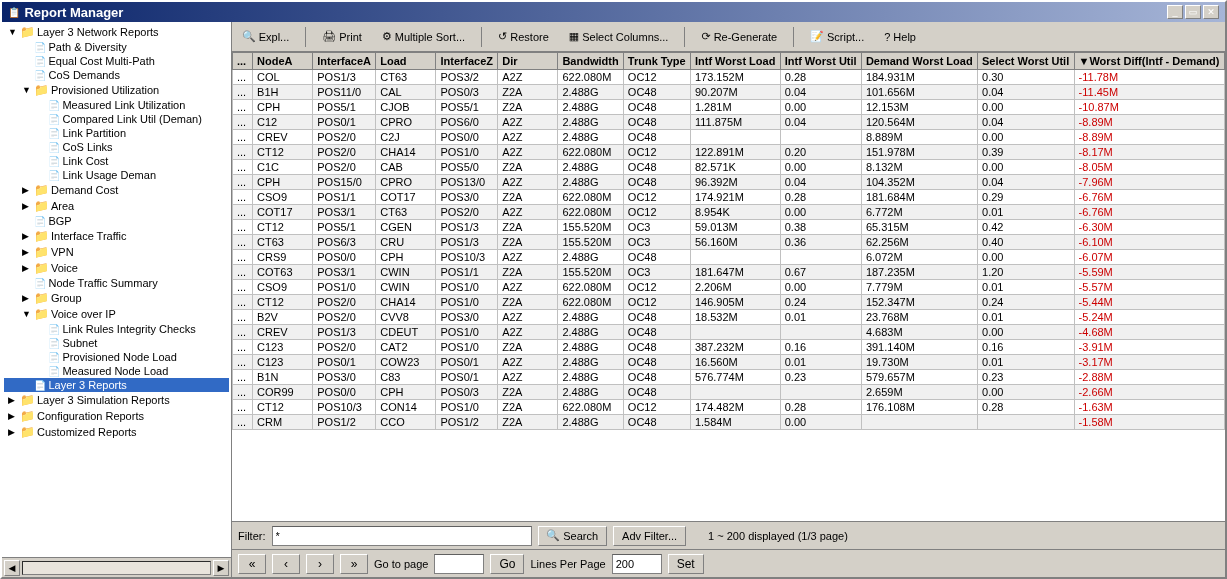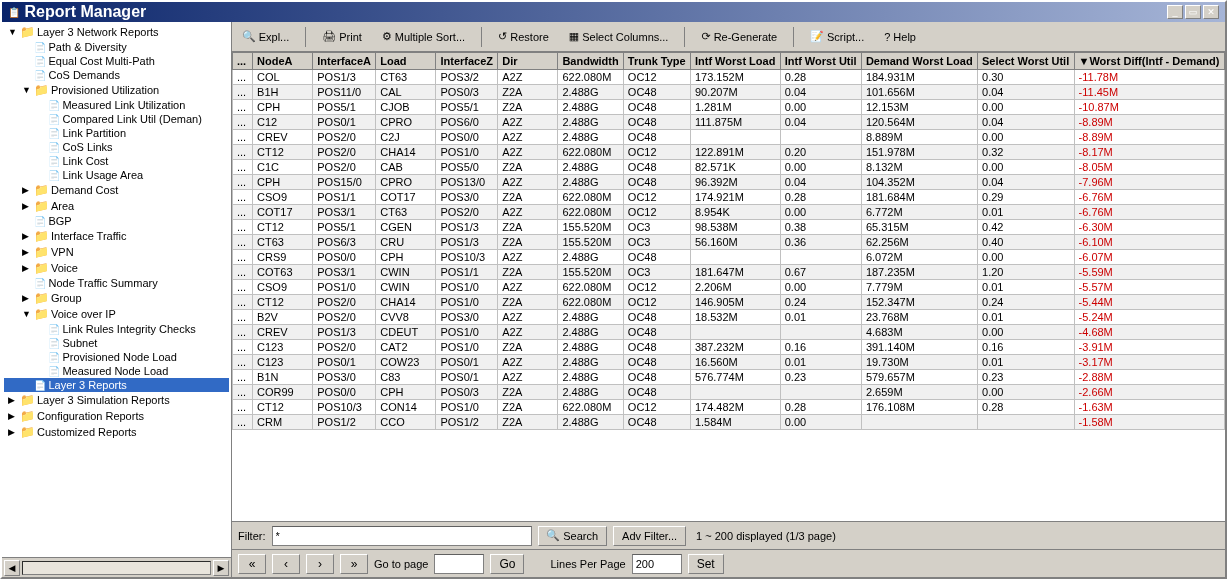--- a/index.html
+++ b/index.html
@@ -14,21 +14,21 @@
     }
 
     .title-bar {
       background: linear-gradient(to right, #0a246a, #a6b5d7);
       color: #fff; padding: 3px 6px;
       display: flex; align-items: center; justify-content: space-between;
       height: 20px;
     }
     .title-bar-left { display: flex; align-items: center; gap: 4px; }
     .title-bar-icon { font-size: 10px; }
-    .title-bar-title { font-size: 16px; font-weight: bold; }
+    .title-bar-title { font-size: 13px; font-weight: bold; }
     .title-bar-btns { display: flex; gap: 2px; }
     .title-btn {
       width: 16px; height: 14px; background: #d4d0c8;
       border: 1px solid #fff; border-right-color: #808080; border-bottom-color: #808080;
       font-size: 9px; display: flex; align-items: center; justify-content: center;
       cursor: pointer;
     }
 
     .main-area { display: flex; flex: 1; overflow: hidden; }
 
@@ -95,40 +95,40 @@
       width: 260px; height: 20px; border: 1px solid #808080;
       border-top-color: #606060; padding: 1px 3px; font-size: 11px;
       background: #fff;
     }
     .filter-btn {
       padding: 2px 8px; background: #d4d0c8; border: 1px solid #fff;
       border-right-color: #808080; border-bottom-color: #808080;
       cursor: pointer; font-size: 11px; display: flex; align-items: center; gap: 3px;
       height: 20px;
     }
-    .page-info { font-size: 11px; margin-left: 4px; }
+    .page-info { font-size: 11px; margin-left: 16px; }
 
     
     .nav-bar {
       background: #d4d0c8; border-top: 1px solid #808080;
       padding: 3px 6px; display: flex; align-items: center; gap: 6px;
       height: 28px;
     }
     .nav-btn {
       padding: 1px 8px; background: #d4d0c8;
       border: 1px solid #fff; border-right-color: #808080; border-bottom-color: #808080;
       cursor: pointer; font-size: 12px; height: 20px; min-width: 28px;
       display: flex; align-items: center; justify-content: center;
     }
     .go-to-label { font-size: 11px; }
     .go-input {
       width: 50px; height: 20px; border: 1px solid #808080; border-top-color: #606060;
       padding: 1px 3px; font-size: 11px; background: #fff;
     }
-    .lines-label { font-size: 11px; margin-left: 20px; }
+    .lines-label { font-size: 11px; margin-left: 0; }
     .lines-input {
       width: 50px; height: 20px; border: 1px solid #808080; border-top-color: #606060;
       padding: 1px 3px; font-size: 11px; background: #fff;
     }
 
     
     .sidebar-bottom {
       display: flex; align-items: center; gap: 2px;
       background: #d4d0c8; border-top: 1px solid #808080;
       padding: 2px; height: 20px;
@@ -208,21 +208,21 @@
           <span>CoS Links</span>
         </div>
         <div class="tree-item indent-3">
           <span class="tree-toggle">&nbsp;</span>
           <span class="doc-icon">📄</span>
           <span>Link Cost</span>
         </div>
         <div class="tree-item indent-3">
           <span class="tree-toggle">&nbsp;</span>
           <span class="doc-icon">📄</span>
-          <span>Link Usage Area</span>
+          <span>Link Usage Deman</span>
         </div>
         <div class="tree-item indent-2">
           <span class="tree-toggle">▶</span>
           <span class="folder-icon">📁</span>
           <span>Demand Cost</span>
         </div>
         <div class="tree-item indent-2">
           <span class="tree-toggle">▶</span>
           <span class="folder-icon">📁</span>
           <span>Area</span>
@@ -451,21 +451,21 @@
                 <td>CT12</td>
                 <td>POS2/0</td>
                 <td>CHA14</td>
                 <td>POS1/0</td>
                 <td>A2Z</td>
                 <td>622.080M</td>
                 <td>OC12</td>
                 <td>122.891M</td>
                 <td>0.20</td>
                 <td>151.978M</td>
-                <td>0.32</td>
+                <td>0.39</td>
                 <td style="color: rgb(204, 0, 0);">-8.17M</td>
               </tr>
               <tr>
                 <td>...</td>
                 <td>C1C</td>
                 <td>POS2/0</td>
                 <td>CAB</td>
                 <td>POS5/0</td>
                 <td>Z2A</td>
                 <td>2.488G</td>
@@ -523,21 +523,21 @@
               </tr>
               <tr>
                 <td>...</td>
                 <td>CT12</td>
                 <td>POS5/1</td>
                 <td>CGEN</td>
                 <td>POS1/3</td>
                 <td>Z2A</td>
                 <td>155.520M</td>
                 <td>OC3</td>
-                <td>98.538M</td>
+                <td>59.013M</td>
                 <td>0.38</td>
                 <td>65.315M</td>
                 <td>0.42</td>
                 <td style="color: rgb(204, 0, 0);">-6.30M</td>
               </tr>
               <tr>
                 <td>...</td>
                 <td>CT63</td>
                 <td>POS6/3</td>
                 <td>CRU</td>

